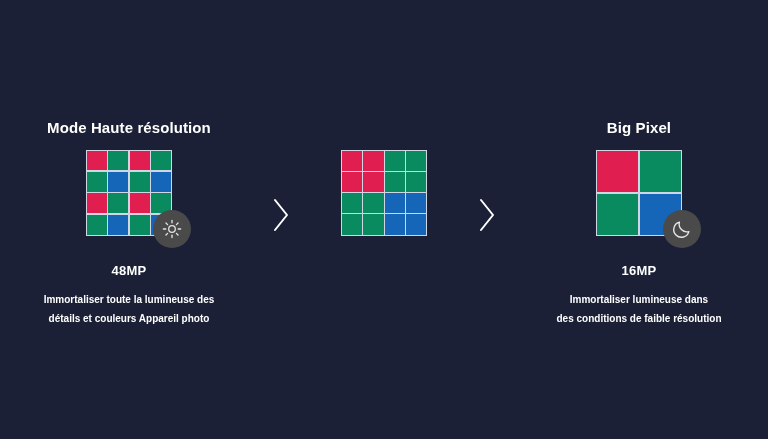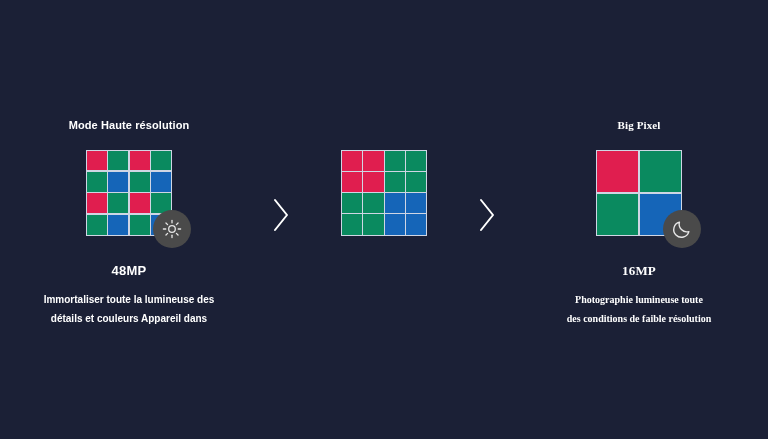--- a/index.html
+++ b/index.html
@@ -37,24 +37,24 @@
   
   .col {
     display: flex;
     flex-direction: column;
     align-items: center;
     flex: 0 0 auto;
   }
 
   .col-left   { width: 248px; }
   .col-middle { width: 150px; }
-  .col-right  { width: 248px; font-family: Liberation Serif, serif; }
+  .col-right  { width: 248px; }
 
   .col-title {
-    font-size: 11px;
+    font-size: 15px;
     font-weight: 600;
     letter-spacing: .1px;
     color: #ffffff;
     line-height: 1;
     height: 14px;
     margin-bottom: 16px;
     white-space: nowrap;
   }
   .col-title.empty { visibility: hidden; }
 
@@ -183,21 +183,21 @@
               <line x1="16.8" y1="7.2" x2="18.6" y2="5.4"></line>
             </svg>
           </span>
         </div>
       </div>
 
       <div class="mp">48MP</div>
 
       <div class="desc">
         <div>Immortaliser toute la lumineuse des</div>
-        <div>détails et couleurs Appareil dans</div>
+        <div>détails et couleurs Appareil photo</div>
       </div>
     </div>
 
     <div class="arrow">
       <span>
         <svg width="22" height="40" viewBox="0 0 22 40" fill="none" stroke="#ffffff" stroke-width="2" stroke-linecap="round" stroke-linejoin="round">
           <polyline points="5,5 17,20 5,35"></polyline>
         </svg>
       </span>
     </div>
@@ -251,19 +251,19 @@
             <svg width="22" height="22" viewBox="0 0 24 24" fill="none" stroke="#e6e6e6" stroke-width="1.5" stroke-linecap="round" stroke-linejoin="round">
               <path d="M19.5 14.8A8.4 8.4 0 0 1 9.2 4.5a8.4 8.4 0 1 0 10.3 10.3z"></path>
             </svg>
           </span>
         </div>
       </div>
 
       <div class="mp">16MP</div>
 
       <div class="desc">
-        <div>Photographie lumineuse toute</div>
+        <div>Immortaliser lumineuse dans</div>
         <div>des conditions de faible résolution</div>
       </div>
     </div>
 
   </div>
 </div>
 
 </body></html>

